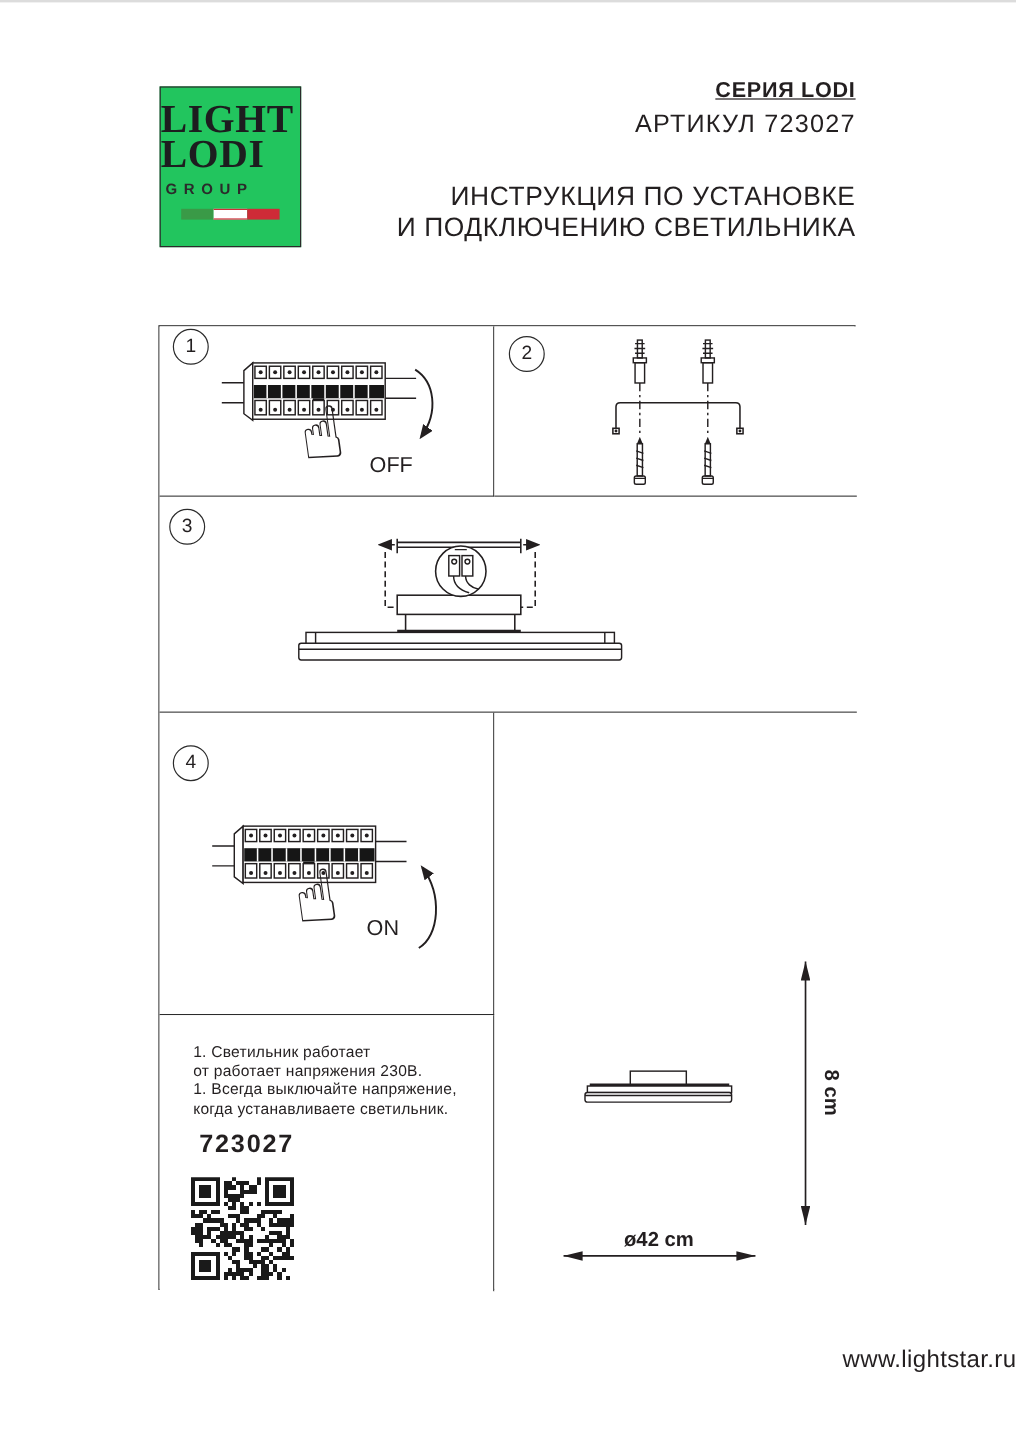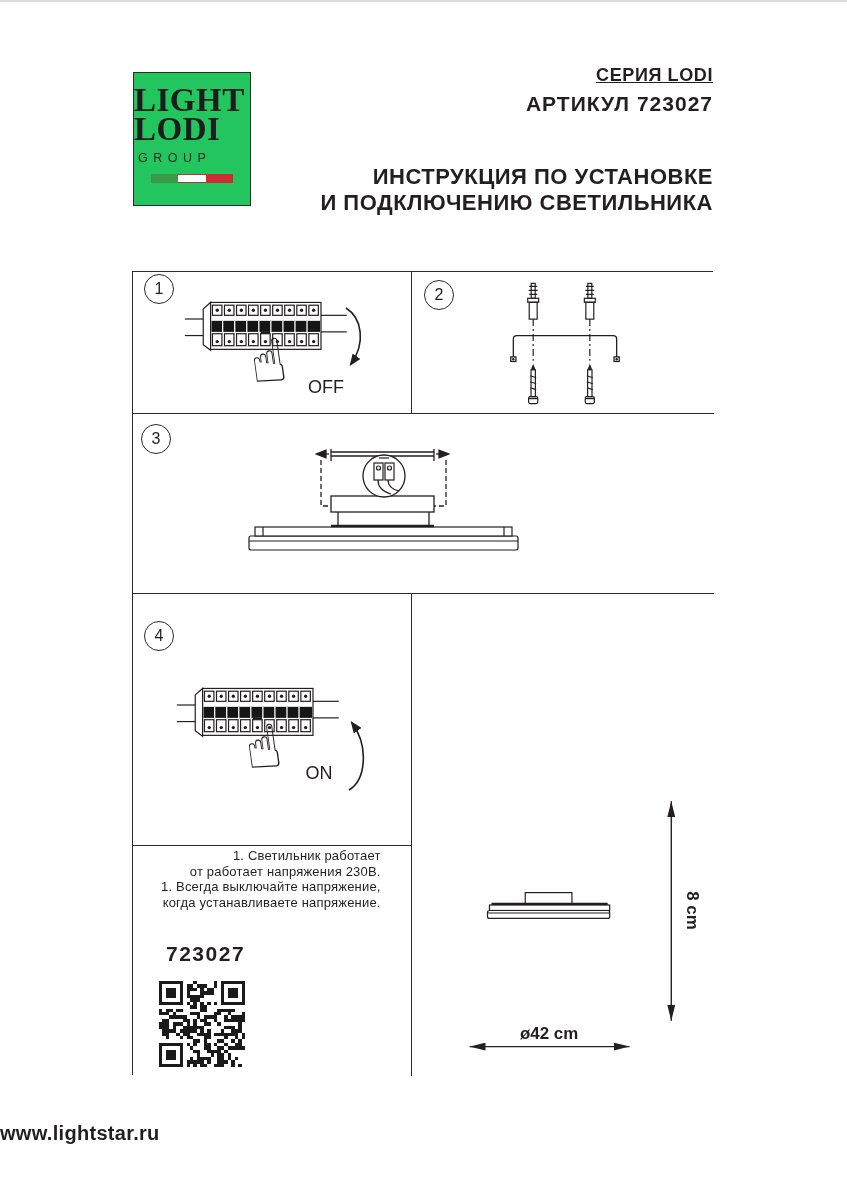--- a/index.html
+++ b/index.html
@@ -8,49 +8,49 @@
   *{box-sizing:border-box;}
   .abs{position:absolute;}
   svg{font-family:"Liberation Sans","DejaVu Sans",sans-serif;display:block;}
   
   .scan-edge{left:0;top:0;width:847px;height:2px;background:#dcdcdc;}
   
   .logo-box{left:133px;top:72px;width:118px;height:134px;border:1.5px solid #2b2b2b;
             background:#22c55e;padding-top:13px;}
   .logo-word{font-family:"Liberation Serif","DejaVu Serif",serif;font-weight:bold;
              font-size:33px;line-height:29px;letter-spacing:.5px;color:#1d1d1f;}
-  .logo-group{font-size:12.5px;letter-spacing:5.5px;margin-top:7px;margin-left:4px;color:#2b2b2b;}
+  .logo-group{font-size:12.5px;letter-spacing:5.5px;margin-top:7px;margin-left:4px;color:#2b2b2b;font-weight:bold;}
   .flag{width:82px;height:9px;margin:9px auto 0;display:flex;}
   .flag .g{flex:1;background:#3a9a47;}
   .flag .w{flex:1;background:#fff;border-top:1.5px solid #ce2b37;border-bottom:1.5px solid #ce2b37;}
   .flag .r{flex:1;background:#ce2b37;}
   
   .hdr{right:134px;top:63px;text-align:right;}
   .hdr-series{font-size:18px;font-weight:bold;letter-spacing:.6px;line-height:24px;text-decoration:underline;}
-  .hdr-article{font-size:21px;font-weight:bold;letter-spacing:1px;line-height:33px;}
-  .hdr-title{margin-top:44px;font-size:22px;font-weight:bold;letter-spacing:.5px;line-height:26px;}
+  .hdr-article{font-size:21px;font-weight:normal;letter-spacing:1px;line-height:33px;}
+  .hdr-title{margin-top:31px;font-size:22px;font-weight:normal;letter-spacing:.5px;line-height:26px;}
   
   .grid{left:132px;top:271px;width:581px;height:804px;border:1.6px solid #2b2b2b;}
   .panel{position:absolute;background:#fff;}
   .br{border-right:1.6px solid #2b2b2b;}
   .bb{border-bottom:1.6px solid #2b2b2b;}
   .p1{left:0;top:0;width:279px;height:142px;}
   .p2{left:279px;top:0;width:302px;height:142px;}
   .p3{left:0;top:142px;width:581px;height:180px;}
   .p4{left:0;top:322px;width:279px;height:252px;}
   .p5{left:0;top:574px;width:279px;height:230px;}
   .p6{left:279px;top:322px;width:302px;height:482px;}
   .badge{position:absolute;width:30px;height:30px;border:1.5px solid #2b2b2b;border-radius:50%;
          display:flex;align-items:center;justify-content:center;font-size:16px;background:#fff;z-index:2;}
   
-  .notes-text{position:absolute;left:28px;top:2px;font-size:13px;line-height:15.5px;letter-spacing:.2px;text-align:right;}
+  .notes-text{position:absolute;left:28px;top:23px;font-size:13px;line-height:15.5px;letter-spacing:.2px;}
   .notes-article{position:absolute;left:33px;top:96px;font-size:21px;font-weight:700;letter-spacing:1.5px;}
   .qr{position:absolute;left:26px;top:135px;width:86px;height:86px;}
   
-  .footer{left:0;top:1122px;width:847px;text-align:left;font-size:20px;font-weight:bold;letter-spacing:.3px;}
+  .footer{left:0;top:1122px;width:847px;text-align:right;font-size:20px;font-weight:normal;letter-spacing:.3px;}
 </style>
 </head>
 <body>
 
 <svg width="0" height="0" style="position:absolute" aria-hidden="true">
   <defs>
     <marker id="ah" viewBox="0 0 10 8" markerWidth="12" markerHeight="9.6" refX="8" refY="4" orient="auto-start-reverse" markerUnits="userSpaceOnUse">
       <path d="M0,0 L10,4 L0,8 Z" fill="#231f20"></path>
     </marker>
     <marker id="dim" viewBox="0 0 12 6" markerWidth="16" markerHeight="8" refX="12" refY="3" orient="auto-start-reverse" markerUnits="userSpaceOnUse">
@@ -238,21 +238,21 @@
       <path d="M216,196 C233,186 236,152 219,129" fill="none" stroke="#231f20" stroke-width="1.6" marker-end="url(#ah)"></path>
       <text x="186" y="185" text-anchor="middle" font-size="18" fill="#231f20">ON</text>
     </svg>
   </div>
 
   <div class="panel p5 br">
     <div class="notes-text">
       <div>1. Светильник работает</div>
       <div>от работает напряжения 230В.</div>
       <div>1. Всегда выключайте напряжение,</div>
-      <div>когда устанавливаете напряжение.</div>
+      <div>когда устанавливаете светильник.</div>
     </div>
     <div class="notes-article">723027</div>
     <div class="qr">
       <svg id="qr" width="86" height="86" viewBox="0 0 25 25" shape-rendering="crispEdges">
           <rect x="10" y="0" width="1" height="1" fill="#1a1a1a"></rect>
           <rect x="16" y="0" width="1" height="1" fill="#1a1a1a"></rect>
           <rect x="8" y="1" width="1" height="1" fill="#1a1a1a"></rect>
           <rect x="9" y="1" width="1" height="1" fill="#1a1a1a"></rect>
           <rect x="11" y="1" width="1" height="1" fill="#1a1a1a"></rect>
           <rect x="12" y="1" width="1" height="1" fill="#1a1a1a"></rect>

